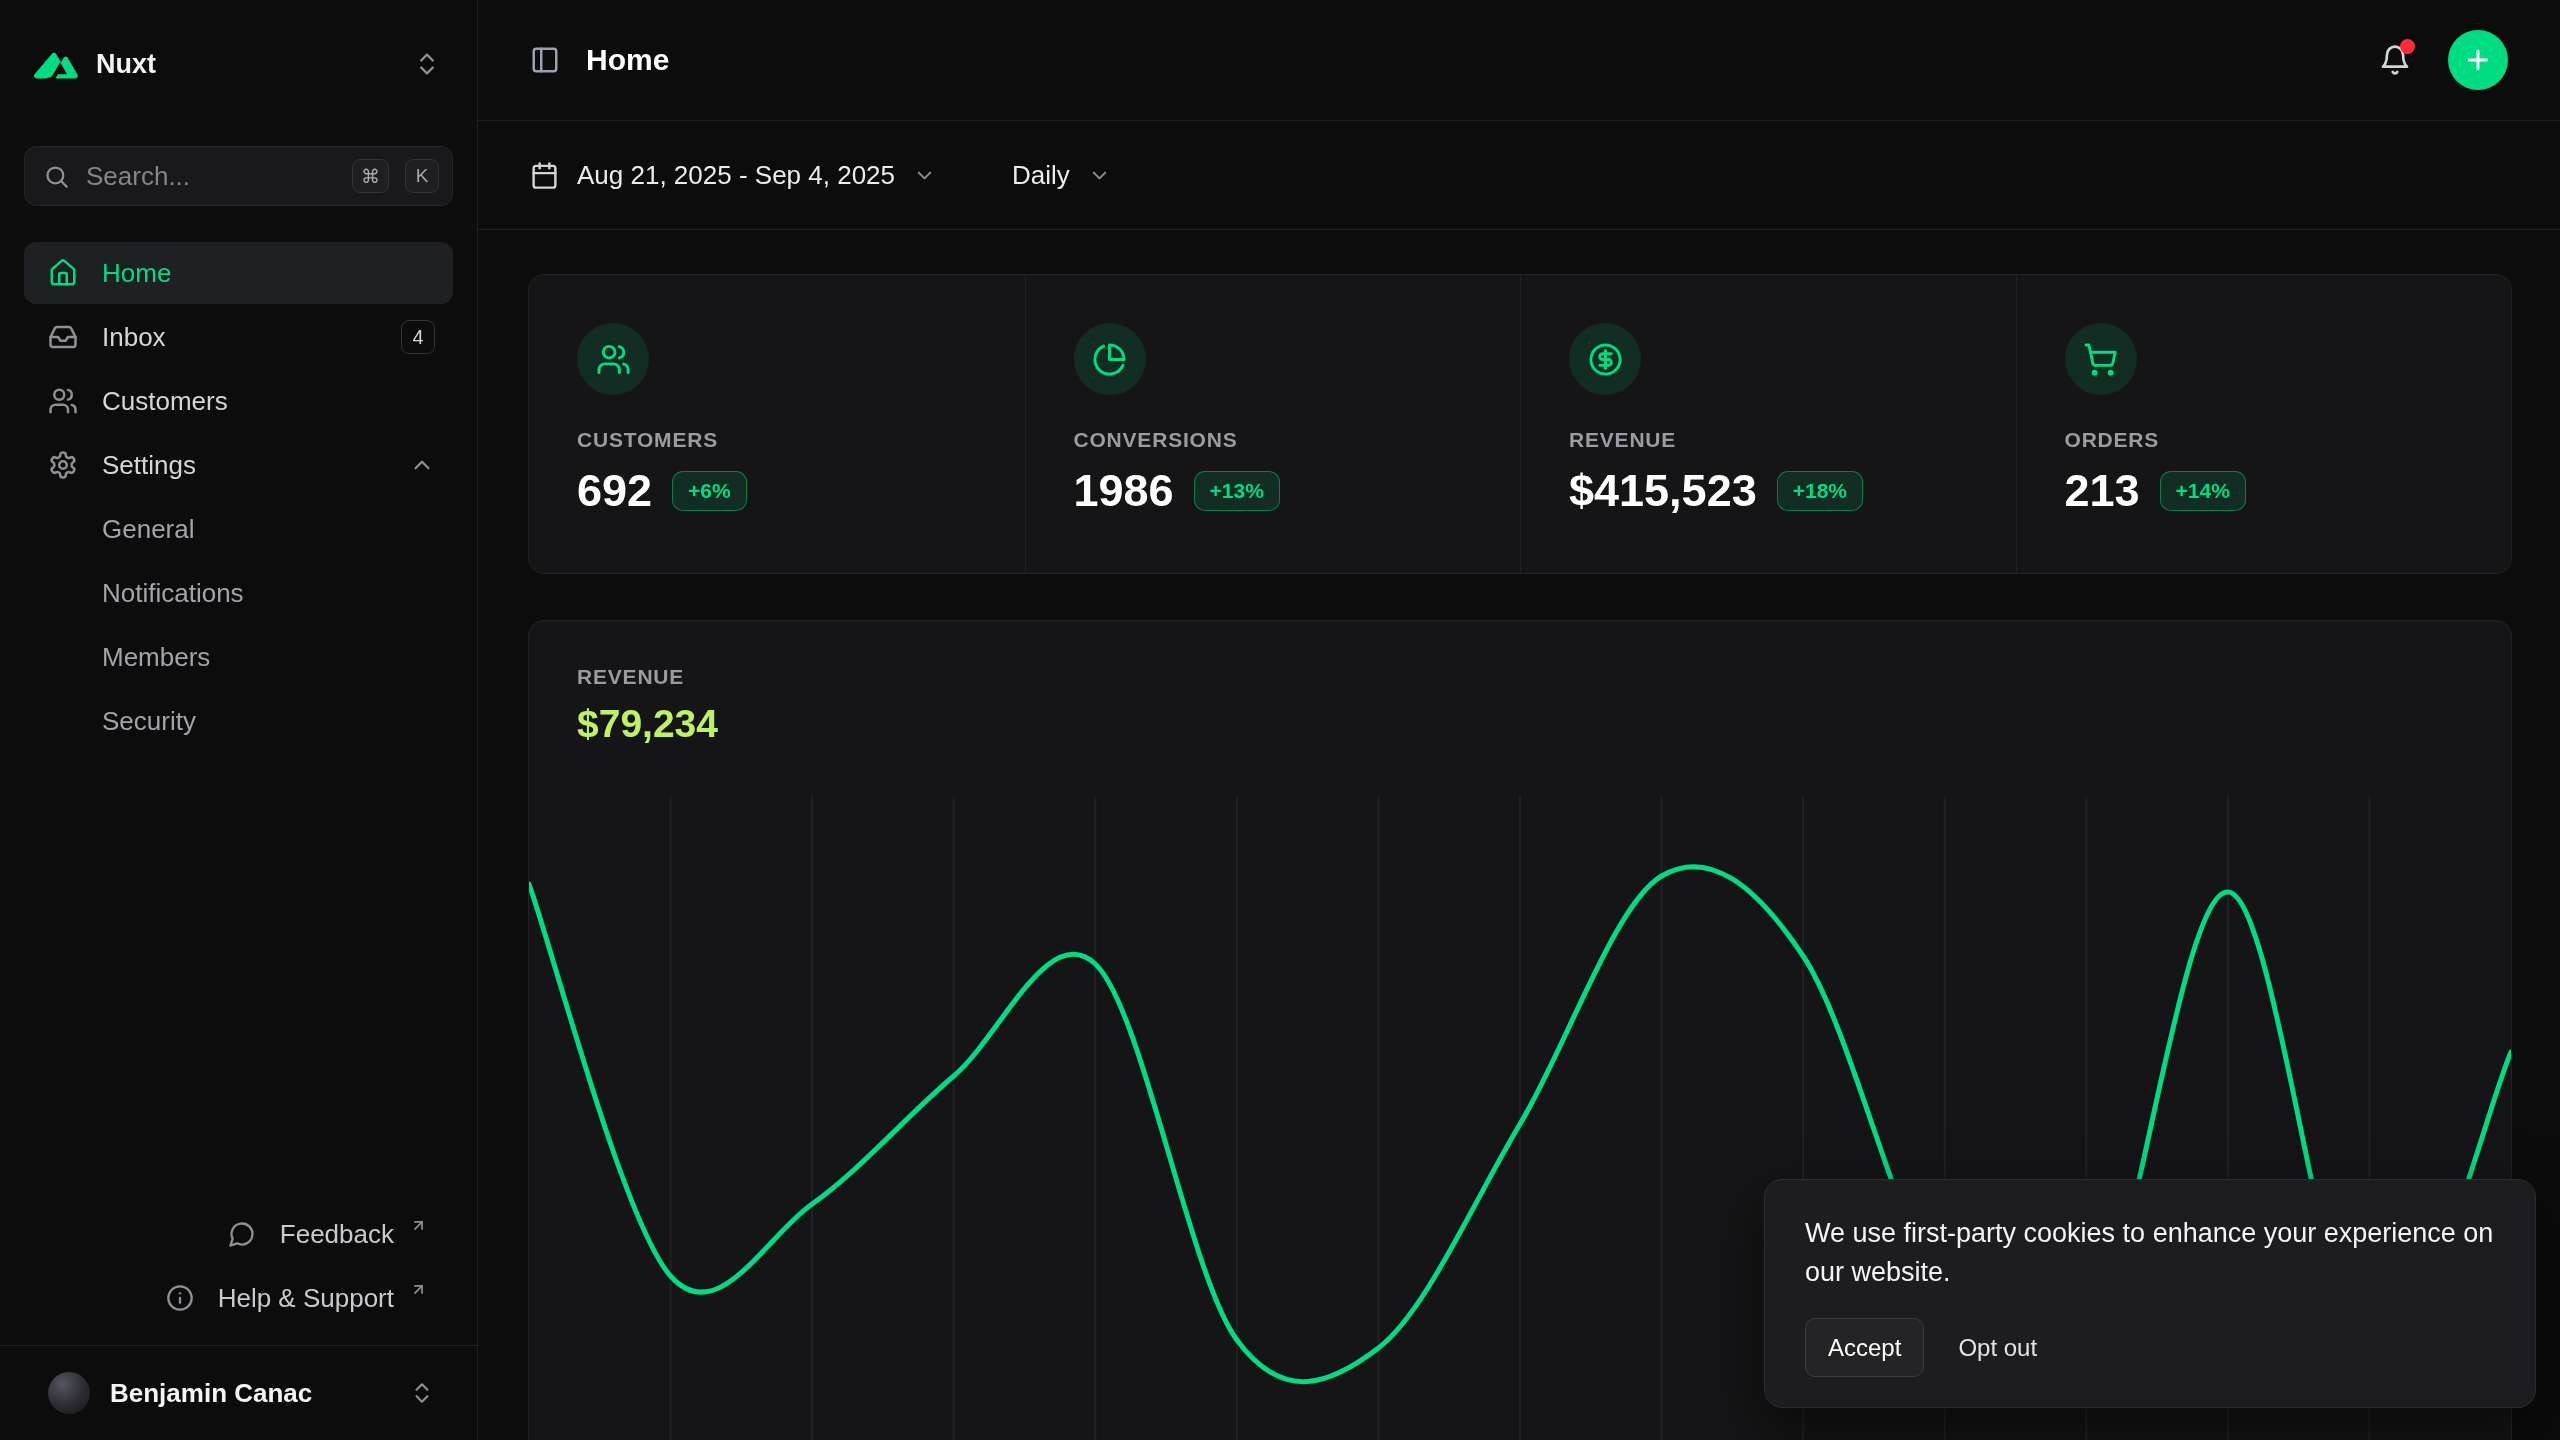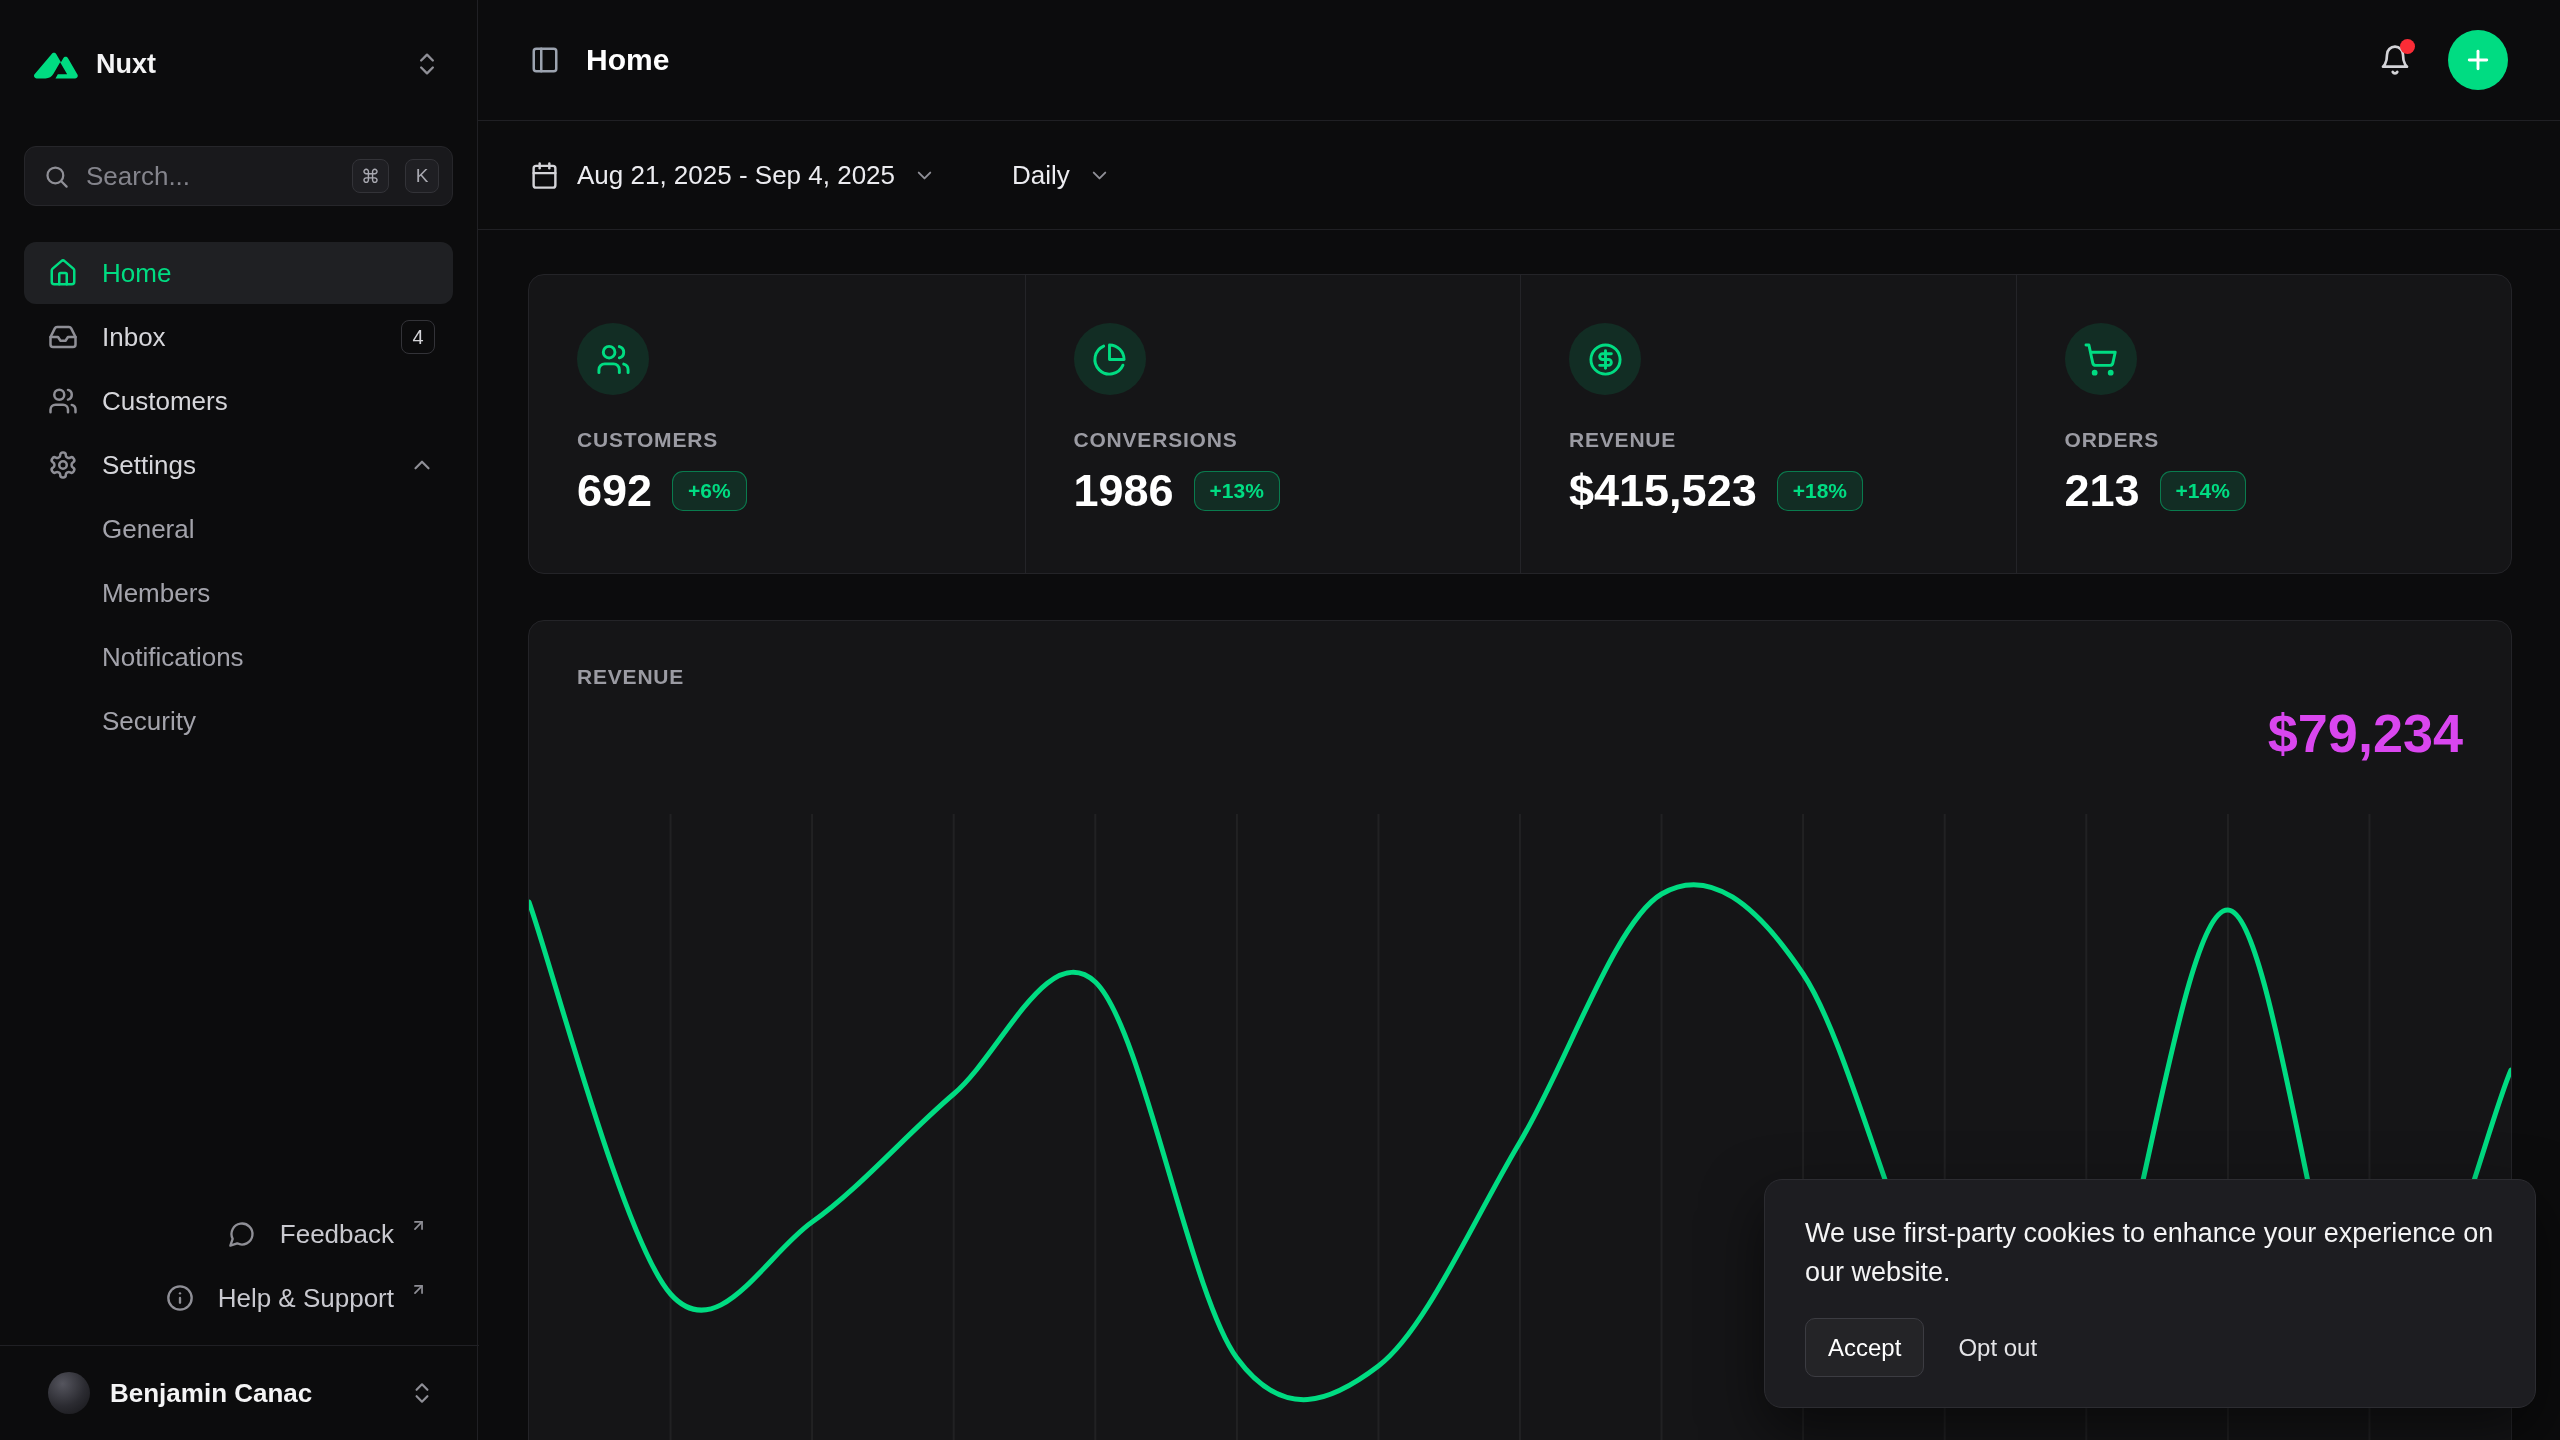--- a/index.html
+++ b/index.html
@@ -146,21 +146,21 @@
     color:#00dc82; font-size:21px; font-weight:600;
     display:flex; align-items:center;
   }
 
   .revenue-card {
     margin-top:46px; background:#151517; border:1px solid #242428;
     border-radius:16px; overflow:hidden; height:992px;
   }
   .revenue-head { padding:44px 48px 50px; }
   .revenue-label { font-size:21px; letter-spacing:0.8px; color:#9b9ba3; font-weight:600; }
-  .revenue-value { margin-top:13px; font-size:54px; font-weight:700; color:#d946ef;text-align:right; }
+  .revenue-value { margin-top:13px; font-size:39px; font-weight:700; color:#bef264; }
   .chart-area { position:relative; height:800px; }
   .chart-area svg { width:100%; height:100%; }
 
   
   .cookie-banner {
     position:fixed; right:24px; bottom:32px; width:772px; z-index:20;
     background:#1d1d21; border:1px solid #2c2c31; border-radius:18px;
     padding:34px 40px 30px;
     box-shadow:0 24px 60px rgba(0,0,0,0.55);
   }
@@ -254,22 +254,22 @@
         </span>
         <span>Settings</span>
         <span class="chev-up">
           <svg viewBox="0 0 24 24" fill="none" stroke="currentColor" stroke-width="2" stroke-linecap="round" stroke-linejoin="round">
               <path d="m18 15-6-6-6 6"></path>
             </svg>
         </span>
       </div>
 
       <div class="sub-item">General</div>
+      <div class="sub-item">Notifications</div>
       <div class="sub-item">Members</div>
-      <div class="sub-item">Notifications</div>
       <div class="sub-item">Security</div>
     </nav>
 
     <div class="sidebar-footer">
       <div class="foot-item">
         <span class="nicon">
           <svg viewBox="0 0 24 24" fill="none" stroke="currentColor" stroke-width="2" stroke-linecap="round" stroke-linejoin="round">
               <path d="M7.9 20A9 9 0 1 0 4 16.1L2 22Z"></path>
             </svg>
         </span>

